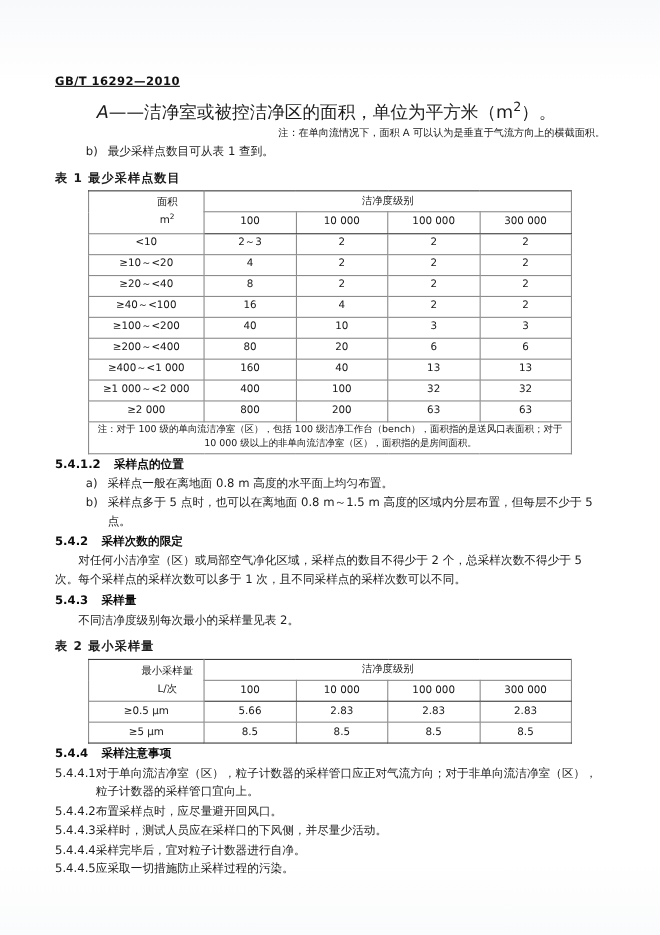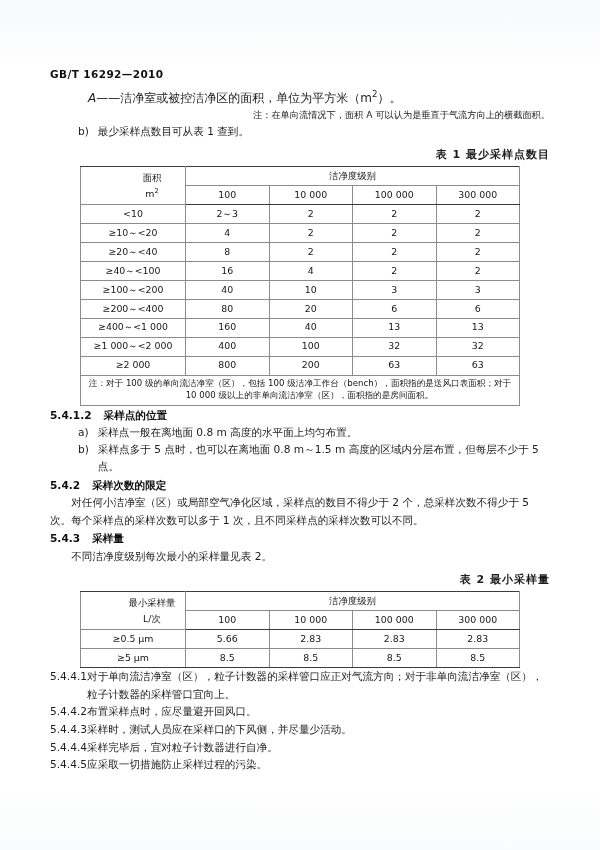--- a/index.html
+++ b/index.html
@@ -35,30 +35,31 @@
     padding: 0;
   }
   .header-std {
     position: absolute;
     left: 50px;
     top: 68px;
     font-size: 10.5px;
     font-weight: bold;
     letter-spacing: 0.4px;
     color: #111;
+    text-decoration: underline;
   }
   .body-block {
     position: absolute;
     left: 50px;
     top: 88px;
     width: 500px;
   }
   p { margin: 0; }
   .formula-def {
-    font-size: 12px;
+    font-size: 16px;
     line-height: 1.6;
     padding-left: 38px;
   }
   .note-small {
     font-size: 9.2px;
     line-height: 1.6;
     padding-left: 28px;
     color: #191919;
     text-align: right;
   }
@@ -87,21 +88,21 @@
   }
   .num-para {
     font-size: 10.6px;
     line-height: 1.66;
     display: flex;
   }
   .num-para .n { flex: 0 0 auto; }
   .num-para .t { flex: 1 1 auto; }
 
   .tbl-title {
-    text-align: right;
+    text-align: left;
     font-size: 11px;
     font-weight: bold;
     letter-spacing: 1px;
     margin: 7px 0 4px 0;
   }
   table.std {
     border-collapse: collapse;
     width: 440px;
     margin: 0 auto;
     table-layout: fixed;
@@ -318,20 +319,24 @@
           <tr>
             <td class="thick-bot">≥5 μm</td>
             <td class="thick-bot">8.5</td>
             <td class="thick-bot">8.5</td>
             <td class="thick-bot">8.5</td>
             <td class="thick-bot">8.5</td>
           </tr>
         </tbody>
       </table>
 
+      <div class="sec-head">
+        <span>5.4.4</span>
+        <span>采样注意事项</span>
+      </div>
 
       <div class="num-para">
         <span class="n">5.4.4.1</span>
         <span class="t">对于单向流洁净室（区），粒子计数器的采样管口应正对气流方向；对于非单向流洁净室（区），粒子计数器的采样管口宜向上。</span>
       </div>
       <div class="num-para">
         <span class="n">5.4.4.2</span>
         <span class="t">布置采样点时，应尽量避开回风口。</span>
       </div>
       <div class="num-para">

